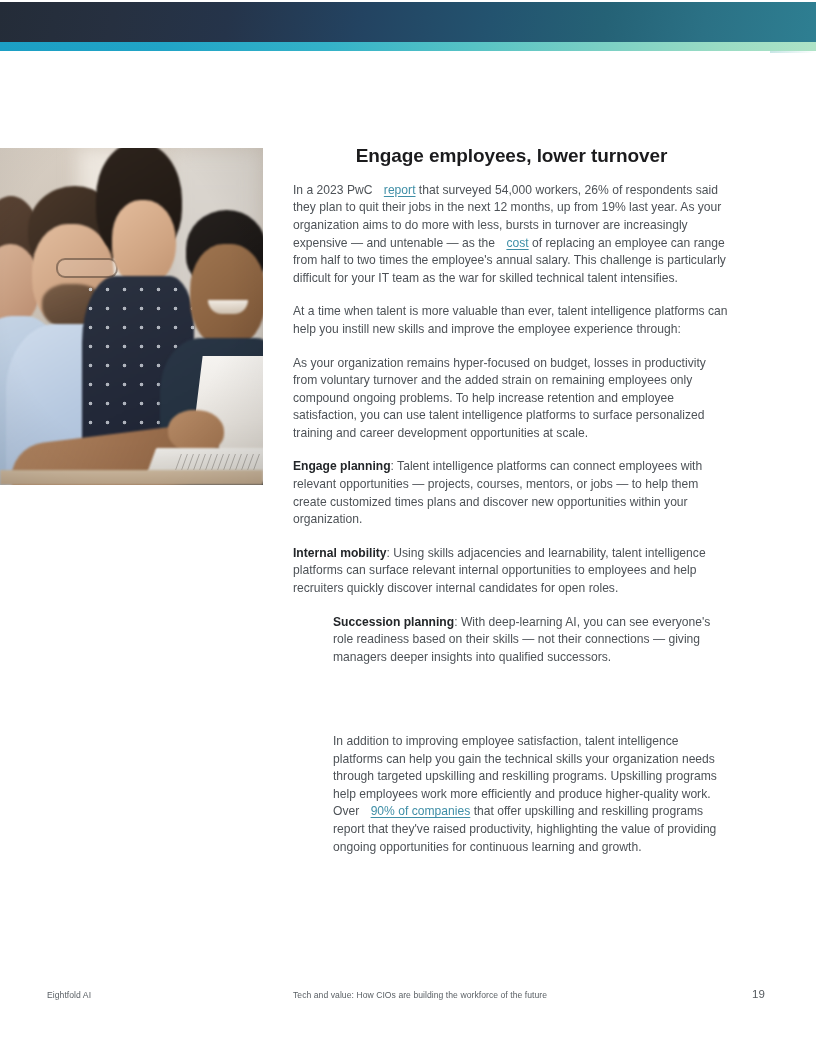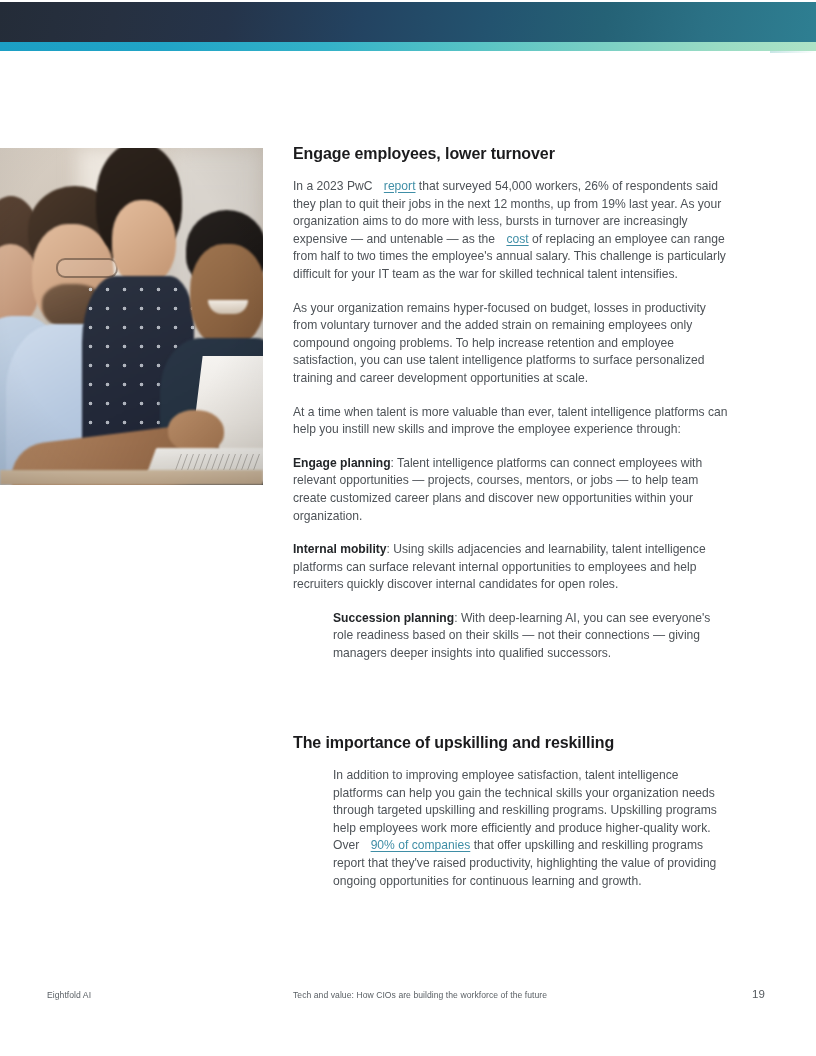--- a/index.html
+++ b/index.html
@@ -236,26 +236,27 @@
   }
 
   
   .col {
     position: absolute;
     left: 293px;
     top: 144px;
     width: 437px;
   }
   h2.heading {
-    font-size: 16px;
+    font-size: 19px;
     font-weight: bold;
     color: #1b1b1d;
     margin: 0 0 14px 0;
     letter-spacing: -0.1px;
     line-height: 1.25;
+    text-align: center;
   }
   h2.heading.second { margin-top: 0; }
   p.body {
     font-size: 12.1px;
     line-height: 17.6px;
     color: #4d5257;
     margin: 0 0 16px 0;
     letter-spacing: 0.01px;
   }
   p.body:last-child { margin-bottom: 0; margin-left: 40px; }
@@ -328,33 +329,32 @@
   <div class="ph-layer ph-desk"></div>
   <div class="ph-layer ph-vignette"></div>
 </div>
 
 <div class="col">
 
   <h2 class="heading">Engage employees, lower turnover</h2>
 
   <p class="body"><span>In a 2023 PwC </span><a class="link" href="#">report</a><span> that surveyed 54,000 workers, 26% of respondents said they plan to quit their jobs in the next 12 months, up from 19% last year. As your organization aims to do more with less, bursts in turnover are increasingly expensive — and untenable — as the </span><a class="link" href="#">cost</a><span> of replacing an employee can range from half to two times the employee's annual salary. This challenge is particularly difficult for your IT team as the war for skilled technical talent intensifies.</span></p>
 
+  <p class="body">At a time when talent is more valuable than ever, talent intelligence platforms can help you instill new skills and improve the employee experience through:</p>
+
   <p class="body">As your organization remains hyper-focused on budget, losses in productivity from voluntary turnover and the added strain on remaining employees only compound ongoing problems. To help increase retention and employee satisfaction, you can use talent intelligence platforms to surface personalized training and career development opportunities at scale.</p>
 
-  <p class="body">At a time when talent is more valuable than ever, talent intelligence platforms can help you instill new skills and improve the employee experience through:</p>
-
-  <p class="body"><span class="lbl">Engage planning</span><span>: Talent intelligence platforms can connect employees with relevant opportunities — projects, courses, mentors, or jobs — to help team create customized career plans and discover new opportunities within your organization.</span></p>
+  <p class="body"><span class="lbl">Engage planning</span><span>: Talent intelligence platforms can connect employees with relevant opportunities — projects, courses, mentors, or jobs — to help them create customized times plans and discover new opportunities within your organization.</span></p>
 
   <p class="body"><span class="lbl">Internal mobility</span><span>: Using skills adjacencies and learnability, talent intelligence platforms can surface relevant internal opportunities to employees and help recruiters quickly discover internal candidates for open roles.</span></p>
 
   <p class="body"><span class="lbl">Succession planning</span><span>: With deep-learning AI, you can see everyone's role readiness based on their skills — not their connections — giving managers deeper insights into qualified successors.</span></p>
 </div>
 
 <div class="sec2">
-  <h2 class="heading second">The importance of upskilling and reskilling</h2>
 
   <p class="body"><span>In addition to improving employee satisfaction, talent intelligence platforms can help you gain the technical skills your organization needs through targeted upskilling and reskilling programs. Upskilling programs help employees work more efficiently and produce higher-quality work. Over </span><a class="link" href="#">90% of companies</a><span> that offer upskilling and reskilling programs report that they've raised productivity, highlighting the value of providing ongoing opportunities for continuous learning and growth.</span></p>
 </div>
 
 <div class="footer">
   <span class="footer-left">Eightfold AI</span>
   <span class="footer-center">Tech and value: How CIOs are building the workforce of the future</span>
   <span class="footer-page">19</span>
 </div>
 

